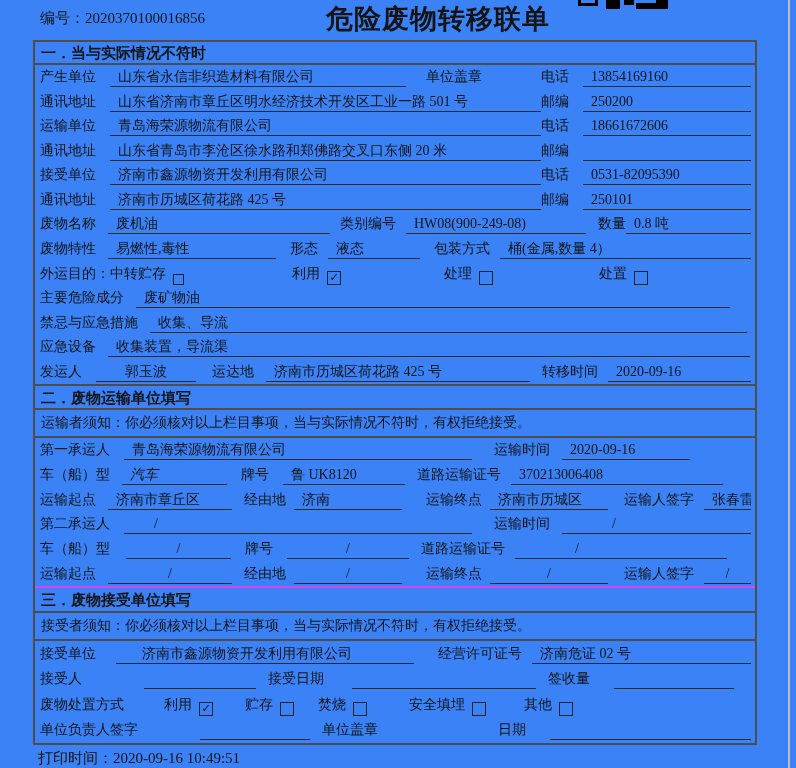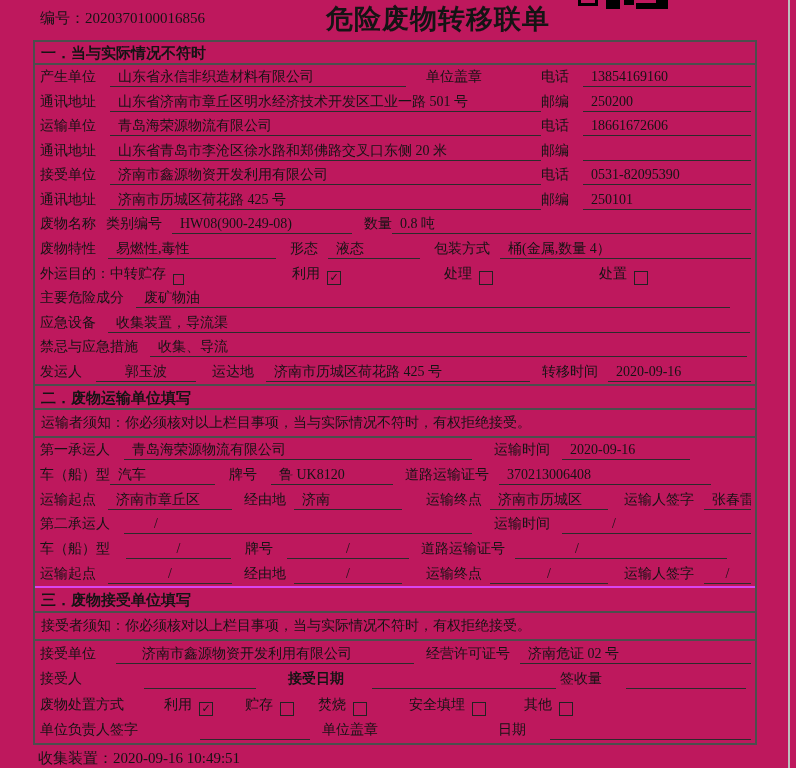--- a/index.html
+++ b/index.html
@@ -1,19 +1,19 @@
 <!DOCTYPE html>
 <html><head>
 <meta charset="utf-8">
 <style>
   html,body{margin:0;padding:0;background:#fff;}
   body{width:796px;height:768px;overflow:hidden;
        font-family:"Liberation Serif","DejaVu Serif",serif;
        color:#141414;font-size:14px;}
-  .page{position:relative;width:796px;height:768px;background:#be185d;}
+  .page{position:relative;width:796px;height:768px;background:#3b82f6;}
 
   .doc-no{position:absolute;left:40px;top:9px;font-size:15px;white-space:nowrap;}
   .doc-title{position:absolute;left:80px;right:0;top:1px;text-align:center;
              font-family:"Liberation Sans","DejaVu Sans",sans-serif;
              font-weight:bold;font-size:27px;letter-spacing:1px;}
 
   .qr{position:absolute;left:576px;top:0;width:96px;height:10px;}
   .qr .b{position:absolute;background:#000;}
   .qr .sq{position:absolute;left:2px;top:0;width:14px;height:3px;border:3px solid #000;border-top-width:0;}
 
@@ -108,20 +108,21 @@
 
       <div class="row">
         <span class="lbl">通讯地址</span>
         <span class="u" style="margin-left:14px;width:431px;">济南市历城区荷花路 425 号</span>
         <span class="lbl mla">邮编</span>
         <span class="u" style="margin-left:14px;width:168px;">250101</span>
       </div>
 
       <div class="row">
         <span class="lbl">废物名称</span>
+        <span class="u" style="margin-left:12px;width:222px;">废机油</span>
         <span class="lbl" style="margin-left:10px;">类别编号</span>
         <span class="u" style="margin-left:10px;width:180px;">HW08(900-249-08)</span>
         <span class="lbl" style="margin-left:12px;">数量</span>
         <span class="u fill" style="margin-left:0;">0.8 吨</span>
       </div>
 
       <div class="row">
         <span class="lbl">废物特性</span>
         <span class="u" style="margin-left:12px;width:168px;">易燃性,毒性</span>
         <span class="lbl" style="margin-left:14px;">形态</span>
@@ -149,27 +150,27 @@
           <span class="cb"></span>
         </span>
       </div>
 
       <div class="row">
         <span class="lbl">主要危险成分</span>
         <span class="u" style="margin-left:12px;width:594px;">废矿物油</span>
       </div>
 
       <div class="row">
+        <span class="lbl">禁忌与应急措施</span>
+        <span class="u" style="margin-left:12px;width:597px;">收集、导流</span>
+      </div>
+
+      <div class="row">
         <span class="lbl">应急设备</span>
         <span class="u" style="margin-left:12px;width:642px;">收集装置，导流渠</span>
-      </div>
-
-      <div class="row">
-        <span class="lbl">禁忌与应急措施</span>
-        <span class="u" style="margin-left:12px;width:597px;">收集、导流</span>
       </div>
 
       <div class="row">
         <span class="lbl">发运人</span>
         <span class="u ctr" style="margin-left:14px;width:100px;">郭玉波</span>
         <span class="lbl" style="margin-left:16px;">运达地</span>
         <span class="u" style="margin-left:12px;width:264px;">济南市历城区荷花路 425 号</span>
         <span class="lbl" style="margin-left:12px;">转移时间</span>
         <span class="u fill" style="margin-left:10px;">2020-09-16</span>
       </div>
@@ -181,21 +182,21 @@
 
       <div class="row">
         <span class="lbl">第一承运人</span>
         <span class="u" style="margin-left:14px;width:348px;">青岛海荣源物流有限公司</span>
         <span class="lbl" style="margin-left:22px;">运输时间</span>
         <span class="u" style="margin-left:12px;width:128px;">2020-09-16</span>
       </div>
 
       <div class="row">
         <span class="lbl">车（船）型</span>
-        <span class="u" style="margin-left:0;width:105px;">汽车</span>
+        <span class="u" style="margin-left:12px;width:105px;font-style:italic;">汽车</span>
         <span class="lbl" style="margin-left:14px;">牌号</span>
         <span class="u" style="margin-left:14px;width:122px;">鲁 UK8120</span>
         <span class="lbl" style="margin-left:12px;">道路运输证号</span>
         <span class="u" style="margin-left:10px;width:212px;">370213006408</span>
       </div>
 
       <div class="row">
         <span class="lbl">运输起点</span>
         <span class="u" style="margin-left:12px;width:124px;">济南市章丘区</span>
         <span class="lbl" style="margin-left:12px;">经由地</span>
@@ -234,30 +235,30 @@
       </div>
     </div>
 
     <div class="sec-h s3h">三．废物接受单位填写</div>
     <div class="notice">接受者须知：你必须核对以上栏目事项，当与实际情况不符时，有权拒绝接受。</div>
     <div class="body3">
 
       <div class="row">
         <span class="lbl">接受单位</span>
         <span class="u" style="margin-left:20px;width:298px;padding-left:26px;">济南市鑫源物资开发利用有限公司</span>
-        <span class="lbl" style="margin-left:12px;">经营许可证号</span>
+        <span class="lbl" style="margin-left:24px;">经营许可证号</span>
         <span class="u fill" style="margin-left:10px;">济南危证 02 号</span>
       </div>
 
       <div class="row">
         <span class="lbl">接受人</span>
         <span class="u" style="margin-left:62px;width:112px;"></span>
-        <span class="lbl" style="margin-left:32px;font-weight:bold;">接受日期</span>
+        <span class="lbl" style="margin-left:12px;">接受日期</span>
         <span class="u" style="margin-left:28px;width:184px;"></span>
-        <span class="lbl" style="margin-left:4px;">签收量</span>
+        <span class="lbl" style="margin-left:12px;">签收量</span>
         <span class="u" style="margin-left:24px;width:120px;"></span>
       </div>
 
       <div class="row">
         <span class="lbl">废物处置方式</span>
         <span class="opt" style="margin-left:40px;">
           <span class="lbl">利用</span>
           <span class="cb">✓</span>
         </span>
         <span class="opt" style="margin-left:32px;">
@@ -281,15 +282,15 @@
       <div class="row">
         <span class="lbl">单位负责人签字</span>
         <span class="u" style="margin-left:62px;width:110px;"></span>
         <span class="lbl" style="margin-left:12px;">单位盖章</span>
         <span class="lbl" style="margin-left:120px;">日期</span>
         <span class="u fill" style="margin-left:24px;"></span>
       </div>
     </div>
   </div>
 
-  <div class="print-line"><span>收集装置：</span><span>2020-09-16 10:49:51</span></div>
+  <div class="print-line"><span>打印时间：</span><span>2020-09-16 10:49:51</span></div>
 
 </div>
 
 </body></html>

